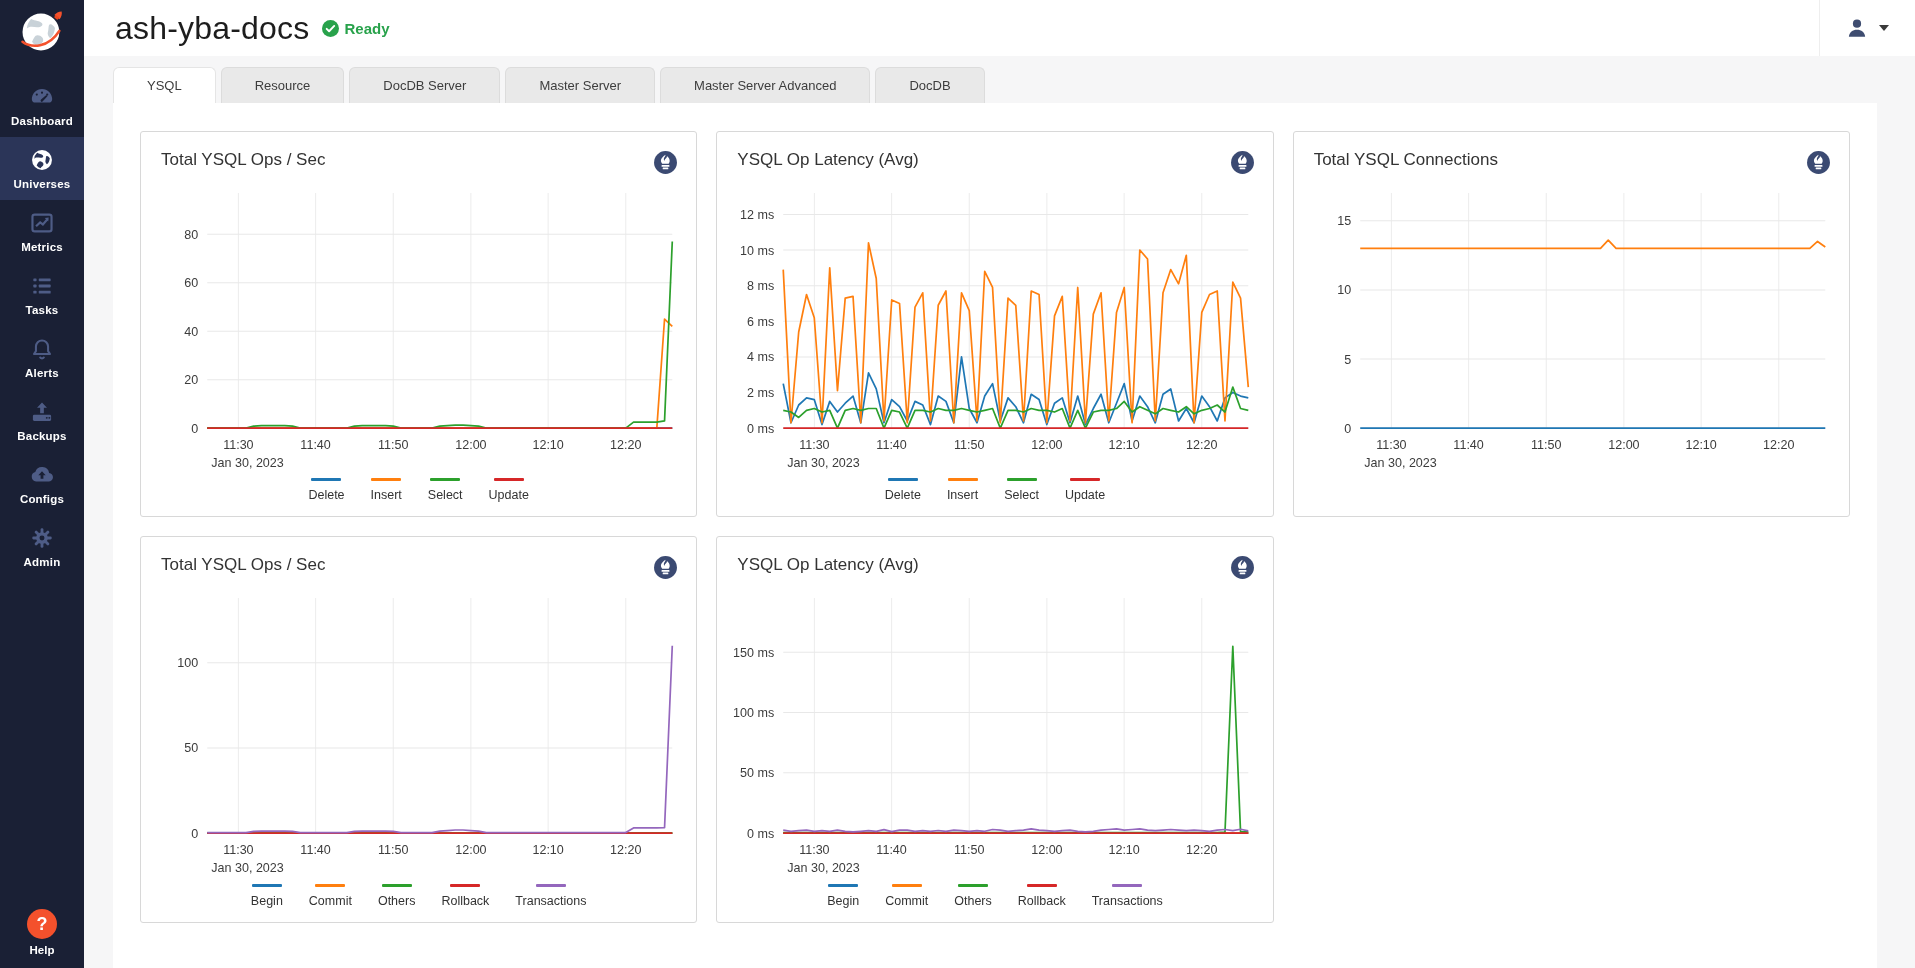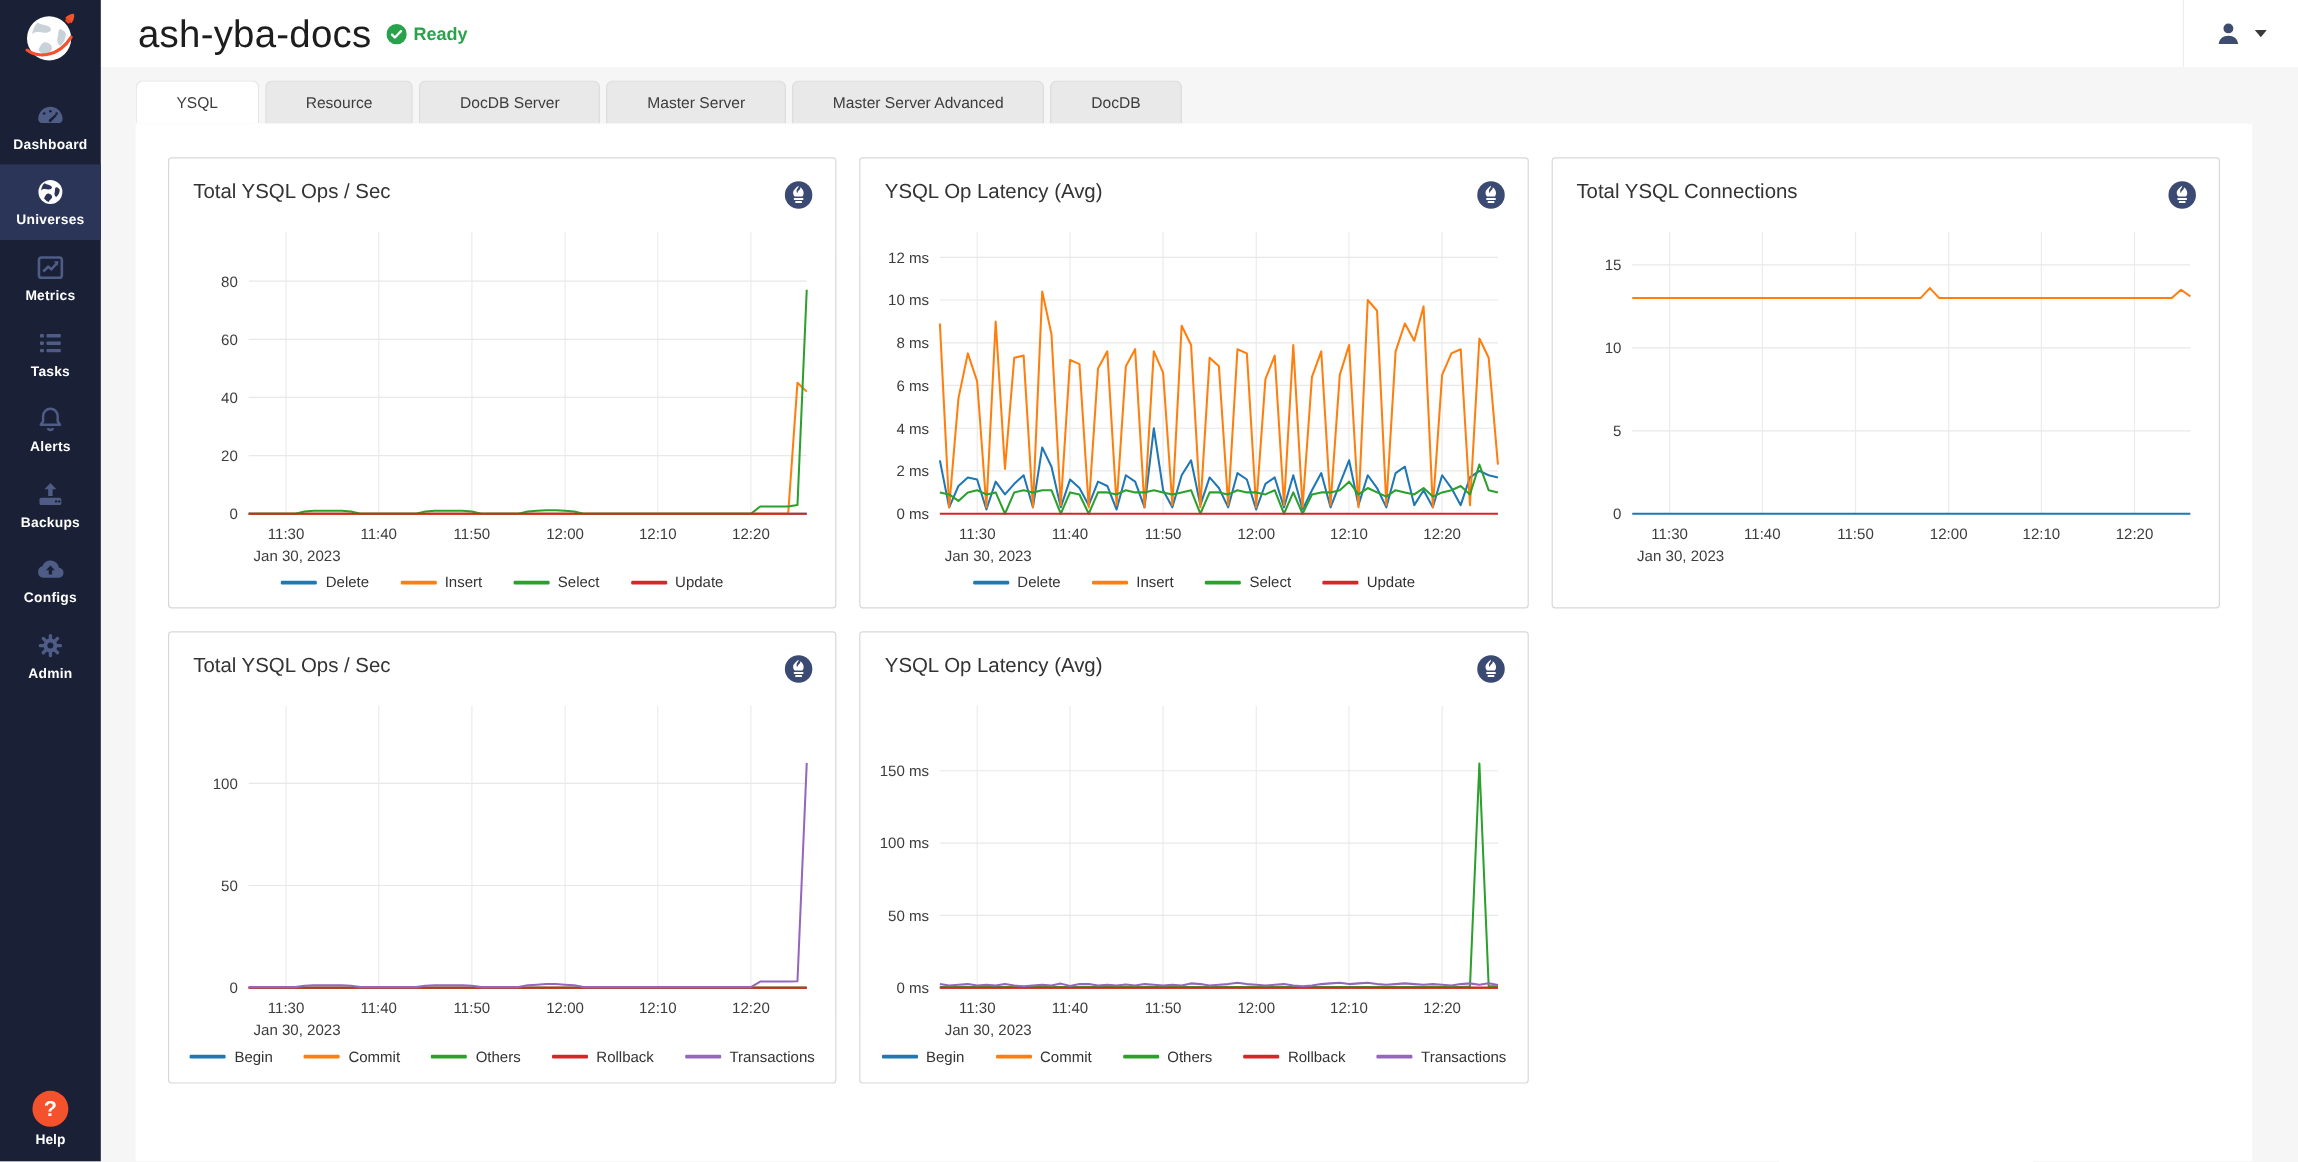--- a/index.html
+++ b/index.html
@@ -49,21 +49,21 @@
 
   
   .card { background:#fff; border:1px solid #d8d8d8; border-radius:3px; padding:12px 14px 10px; }
   .card-head { display:flex; justify-content:space-between; align-items:flex-start;
     padding:6px 4px 4px 6px; }
   .card-title { font-size:17px; color:#333; }
   .prom-link { width:25px; height:25px; cursor:pointer; flex-shrink:0; }
   .plot { width:100%; height:auto; display:block; }
   .tick { font-size:12.5px; fill:#3c3c3c; }
   .legend { display:flex; justify-content:center; gap:26px; margin-top:2px; padding-bottom:4px; }
-  .legend-item { display:flex; align-items:center; gap:7px; font-size:12.5px; color:#333; cursor:pointer; }
+  .legend-item { display:flex; align-items:center; gap:7px; font-size:12.5px; color:#333; cursor:pointer;flex-direction:column; }
   .legend-line { width:30px; height:3px; border-radius:1px; }
 </style>
 </head>
 <body>
 
 <div class="app">
 
   <aside class="sidebar">
     <div class="logo">
       <svg viewBox="0 0 48 48">

